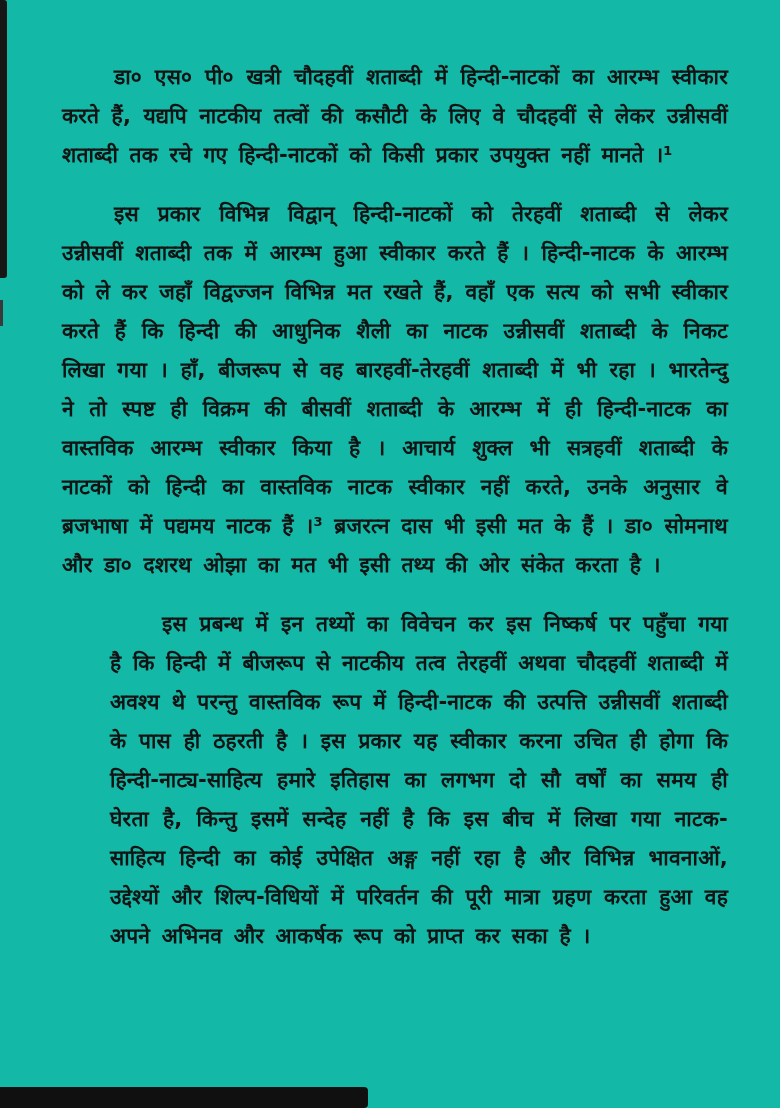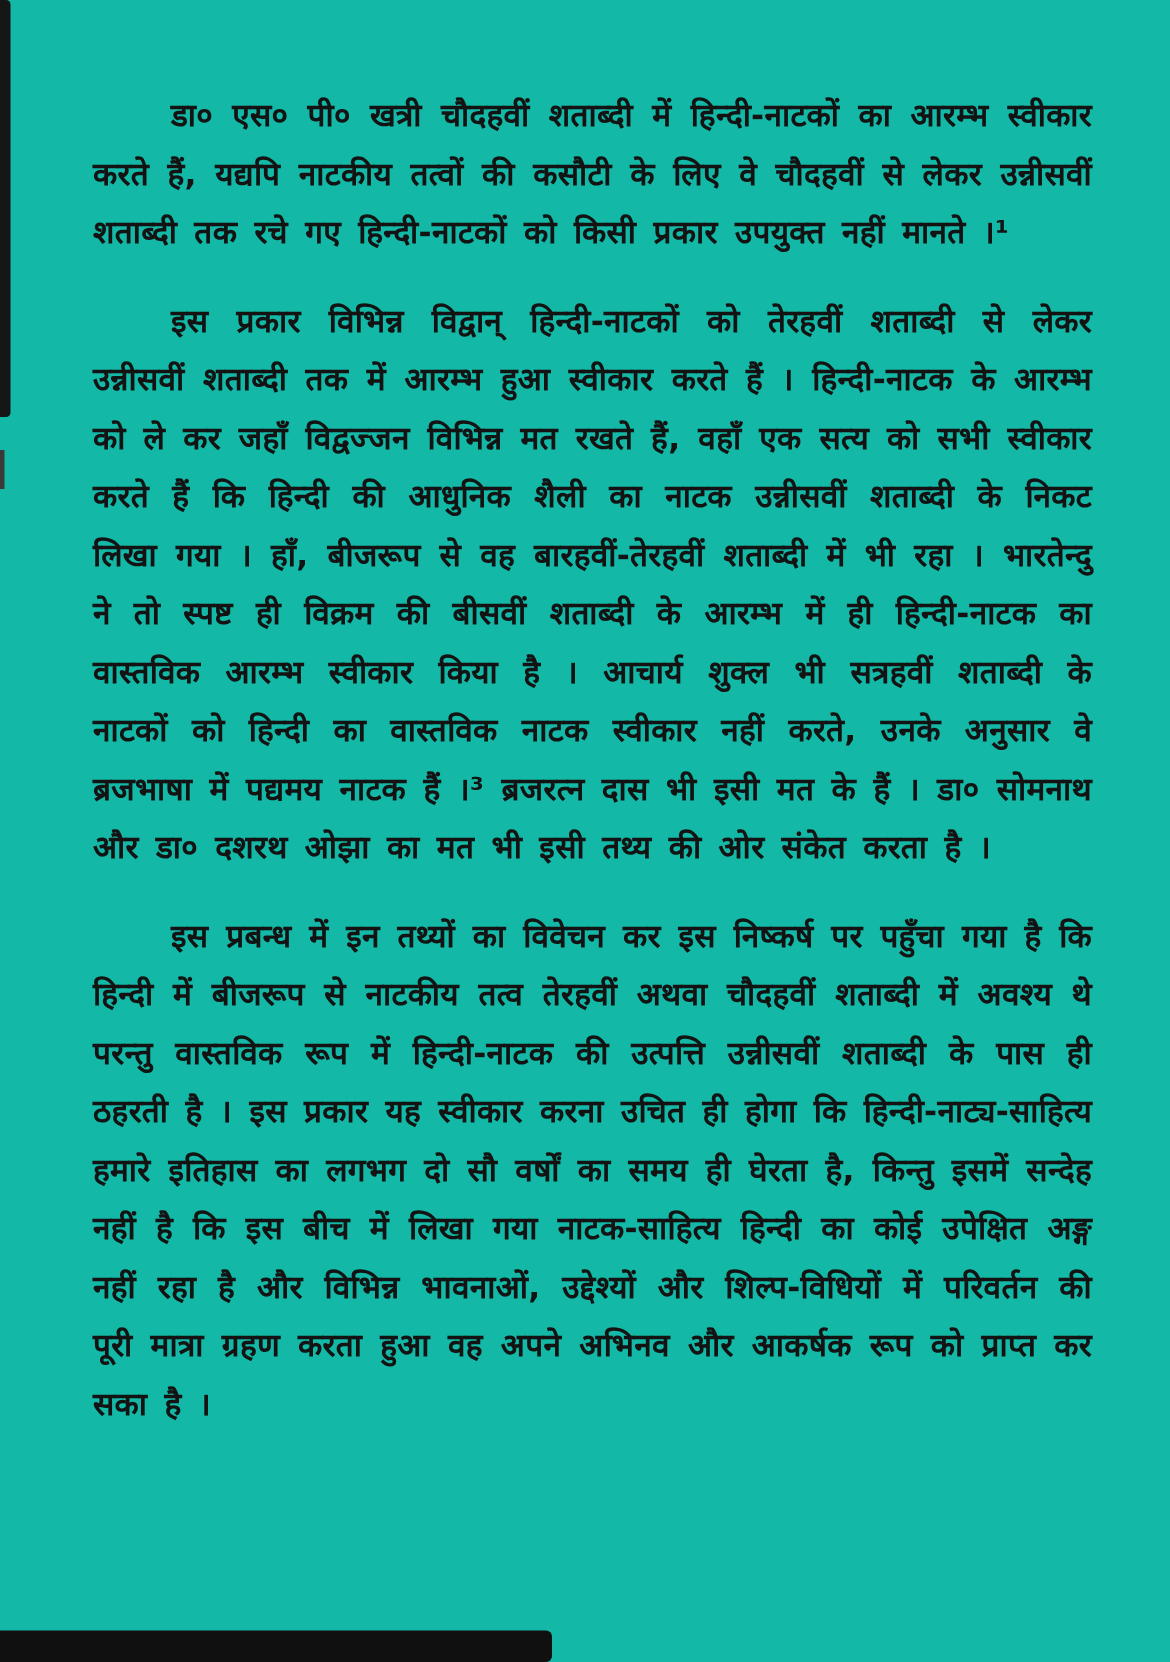--- a/index.html
+++ b/index.html
@@ -27,20 +27,21 @@
     font-size: 21px;
     line-height: 39px;
     font-weight: bold;
     text-align: justify;
     text-indent: 52px;
     word-spacing: 4px;
     letter-spacing: 0.2px;
   }
   .para:last-child {
     margin-bottom: 0;
+    margin-left: 48px;
   }
   
   .artifact-left-edge {
     position: absolute;
     left: 0;
     top: 0;
     width: 7px;
     height: 278px;
     background: #161616;
     border-radius: 0 3px 3px 0;

